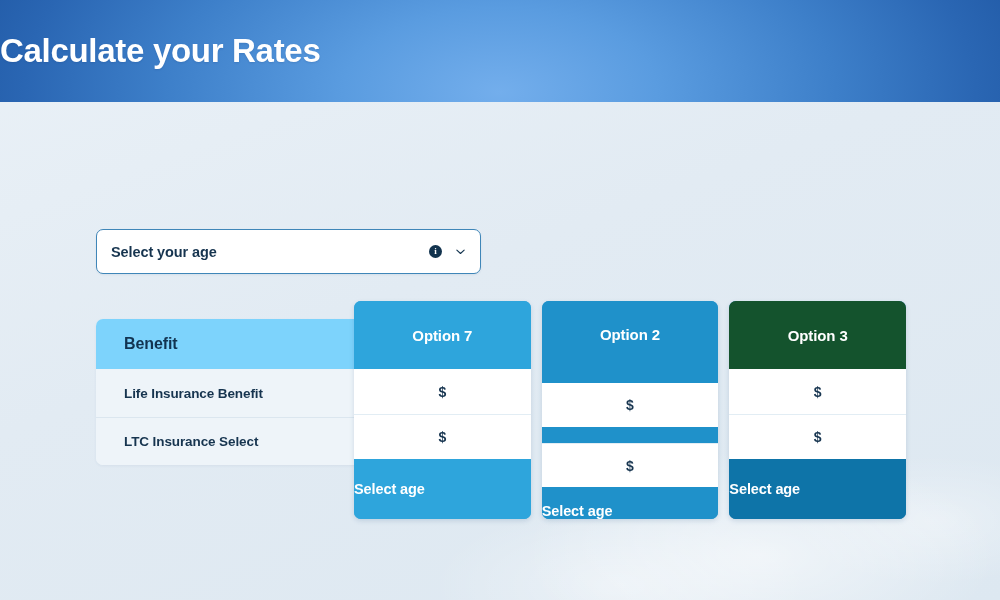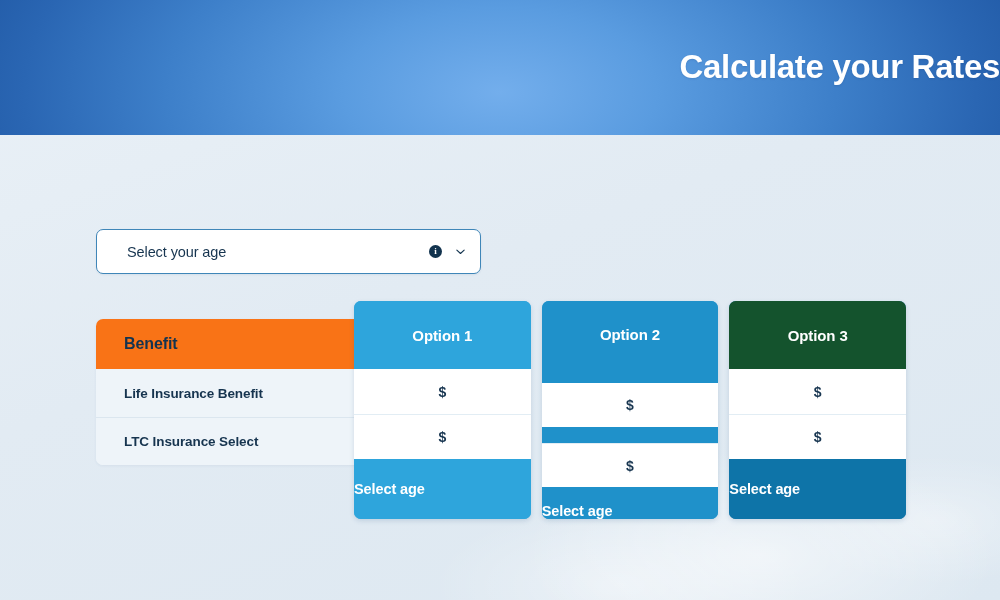--- a/index.html
+++ b/index.html
@@ -27,26 +27,26 @@
       radial-gradient(ellipse 260px 110px at 620px 585px, rgba(255,255,255,0.40) 0%, rgba(255,255,255,0) 72%),
       radial-gradient(ellipse 200px 90px at 935px 520px, rgba(255,255,255,0.35) 0%, rgba(255,255,255,0) 72%),
       linear-gradient(160deg, #eaf1f7 0%, #e2ebf3 45%, #dde8f1 100%);
   }
 
   
   #hero {
     position: absolute;
     left: 0; top: 0;
     width: 1000px;
-    height: 135px;
+    height: 102px;
     background:
       radial-gradient(ellipse 560px 300px at 500px 92px, #73aeec 0%, #5a9ce0 28%, #3d7fc9 60%, #2a66b3 85%, #215aa6 100%);
     display: flex;
     align-items: center;
-    justify-content: flex-end;
+    justify-content: flex-start;
     overflow: hidden;
   }
 
   #hero-title {
     color: #ffffff;
     font-size: 33px;
     font-weight: bold;
     letter-spacing: -0.3px;
     text-align: center;
     line-height: 1;
@@ -75,24 +75,23 @@
     display: flex;
     align-items: center;
     padding: 0 14px 0 14px;
     box-shadow: 0 1px 2px rgba(40,80,130,0.08);
     cursor: pointer;
   }
 
   #age-select-label {
     flex: 1;
     font-size: 14.5px;
-    font-weight: normal;
+    font-weight: bold;
     color: #16344f;
     letter-spacing: -0.1px;
-    margin-left: 16px;
   }
 
   .info-icon {
     width: 13px;
     height: 13px;
     border-radius: 50%;
     background: #12334e;
     color: #ffffff;
     font-size: 9px;
     font-weight: bold;
@@ -131,21 +130,21 @@
     width: 296px;
     height: 146px;
     background: #eef4f9;
     border-radius: 7px 0 0 7px;
     overflow: hidden;
     box-shadow: 0 1px 3px rgba(50,90,130,0.07);
   }
 
   #benefit-header {
     height: 50px;
-    background: #f97316;
+    background: #7dd3fc;
     display: flex;
     align-items: center;
     padding-left: 28px;
   }
 
   #benefit-header-label {
     font-size: 16px;
     font-weight: bold;
     color: #123350;
     letter-spacing: -0.1px;
@@ -268,21 +267,21 @@
         </div>
         <div class="benefit-row">
           <span class="benefit-row-label">LTC Insurance Select</span>
         </div>
       </div>
 
       <div id="option-cards">
 
         <div class="option-card" style="background: rgb(46, 165, 220);">
           <div class="option-header" style="background: rgb(46, 165, 220);">
-            <span class="option-header-label">Option 1</span>
+            <span class="option-header-label">Option 7</span>
           </div>
           <div class="option-cell">
             <span class="option-cell-value">$</span>
           </div>
           <div class="option-cell">
             <span class="option-cell-value">$</span>
           </div>
           <div class="option-footer" style="background: rgb(46, 165, 220);">
             <span class="option-footer-label">Select age</span>
           </div>

